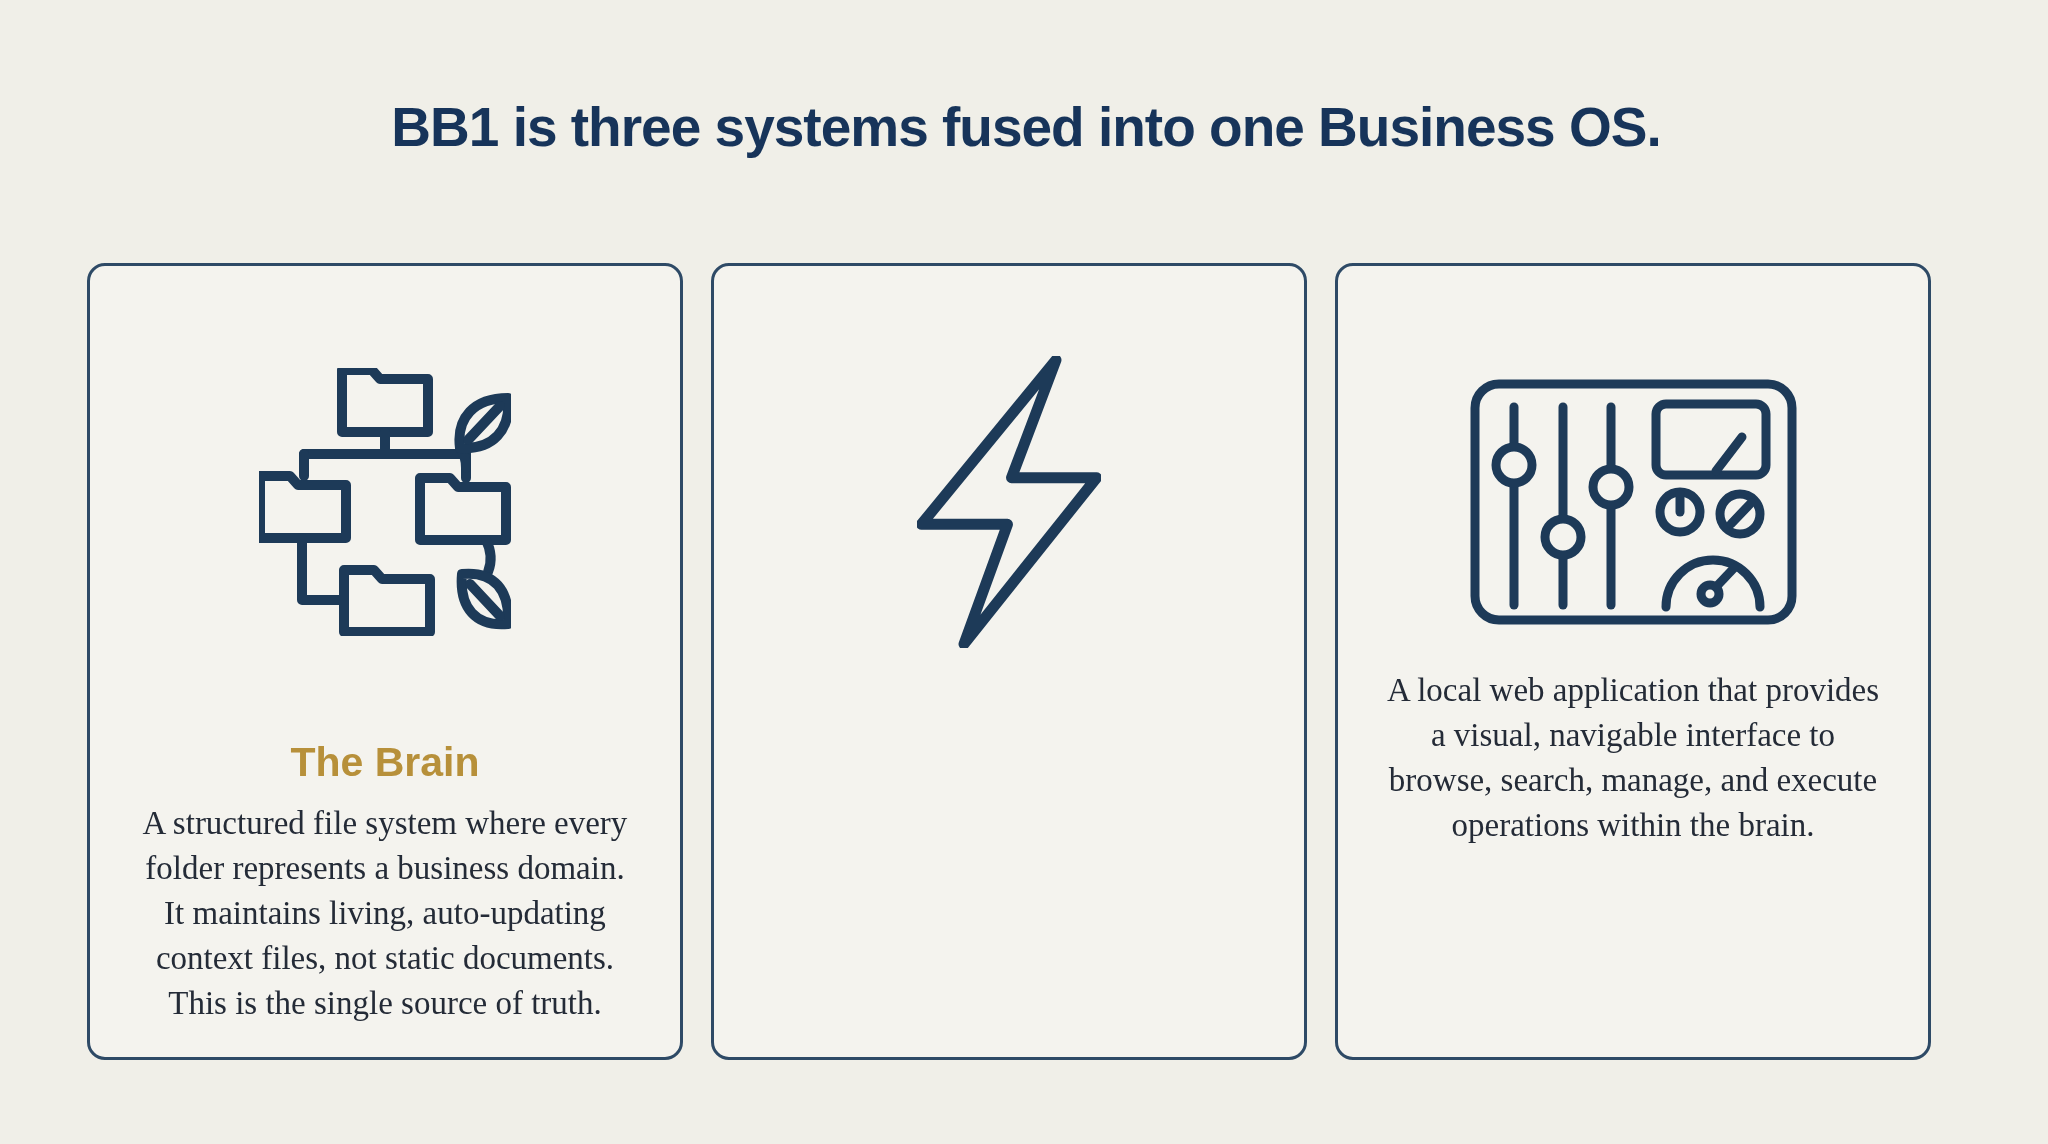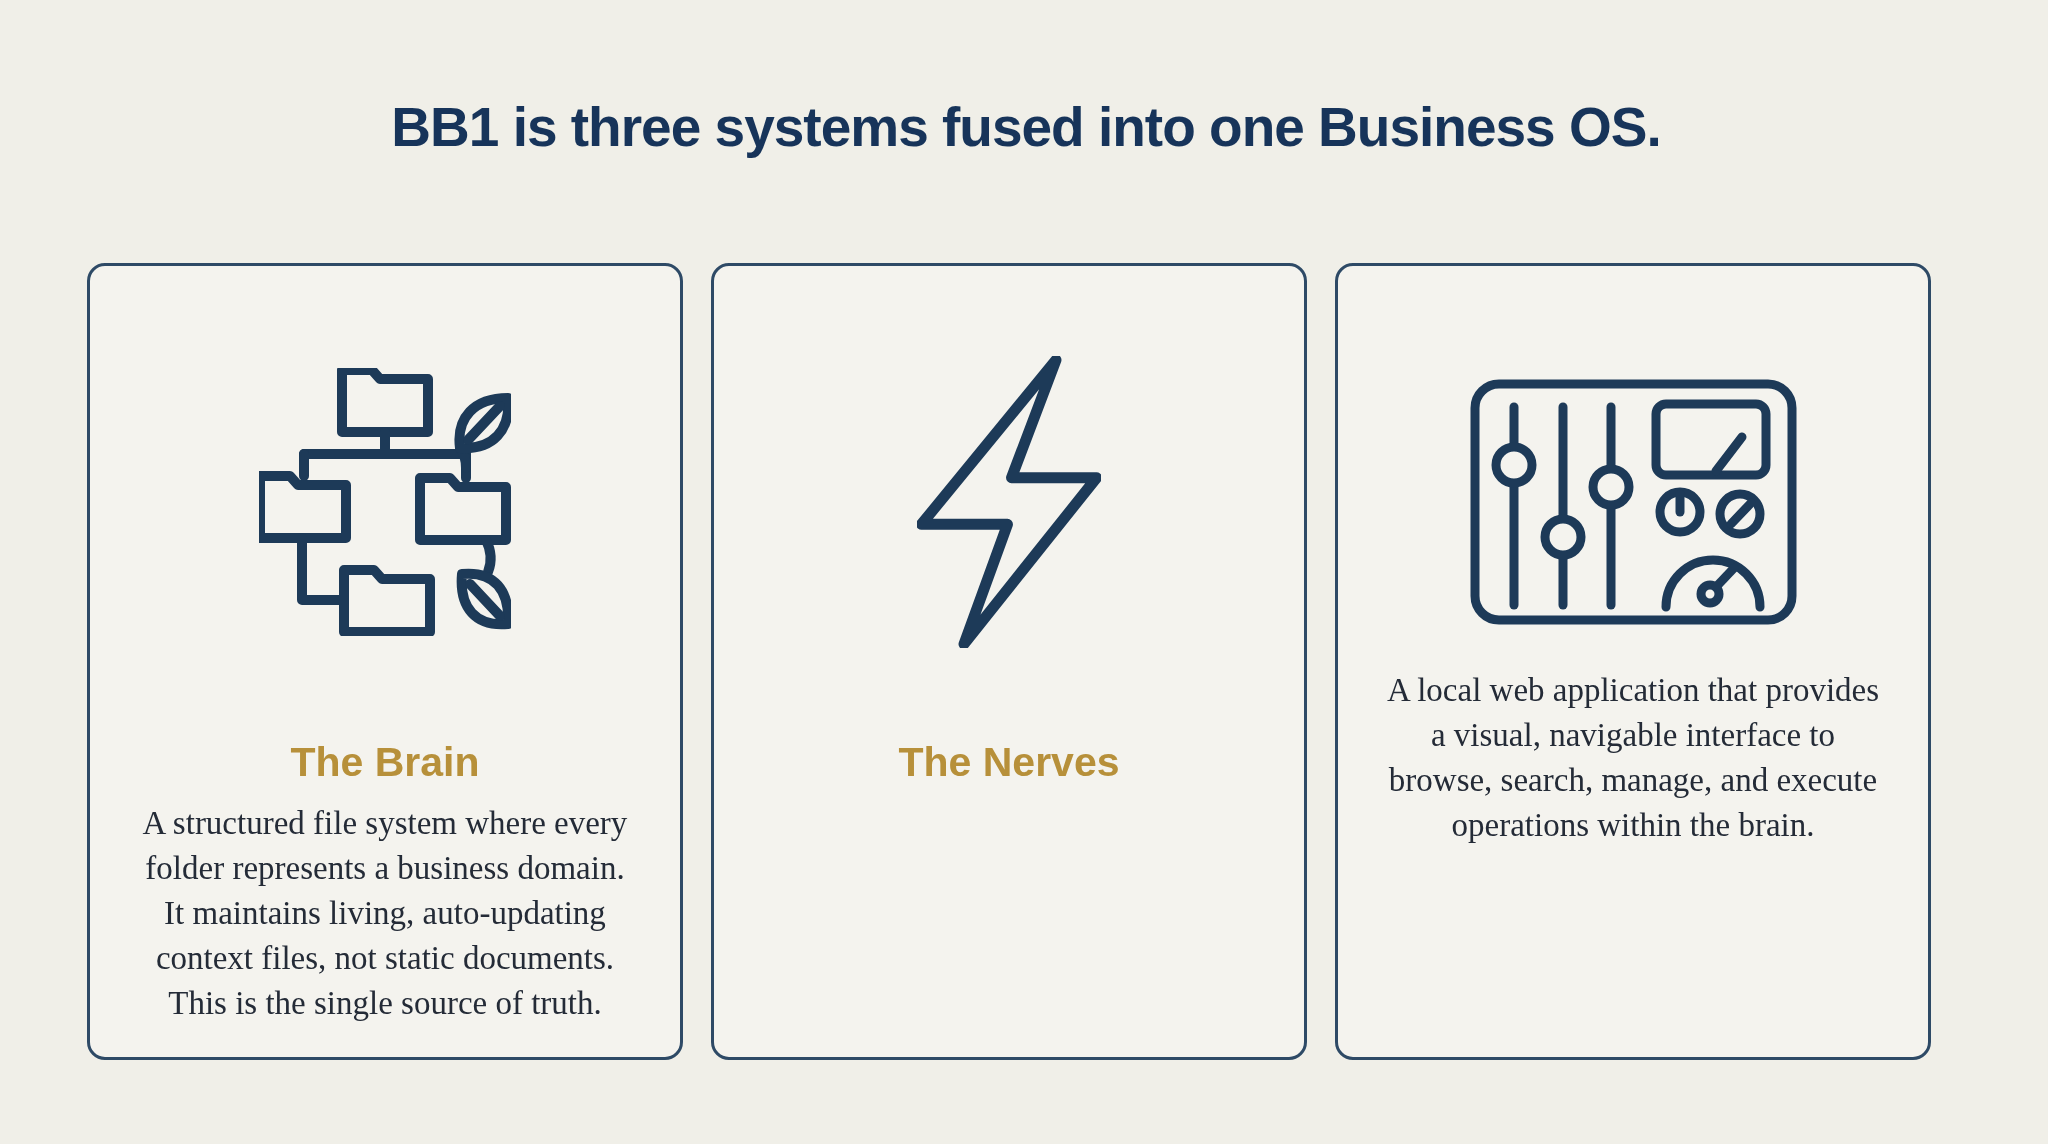--- a/index.html
+++ b/index.html
@@ -105,21 +105,20 @@
 context files, not static documents.
 This is the single source of truth.</p>
   </section>
 
   <section class="card">
     <div class="icon-wrap">
       <svg width="184" height="292" viewBox="0 0 185 295">
         <path class="ic" stroke-width="11" d="M140 4 L4 170 L91 170 L47 291 L181 123 L95 123 Z"></path>
       </svg>
     </div>
-    <h2 class="card-title">The Nerves</h2>
   </section>
 
   <section class="card">
     <div class="icon-wrap">
       <svg width="327" height="246" viewBox="0 0 327 246">
         <g class="ic" stroke-width="9">
 
           <rect x="5" y="5" width="317" height="236" rx="24"></rect>
 
           <path d="M44 28 V226"></path>

